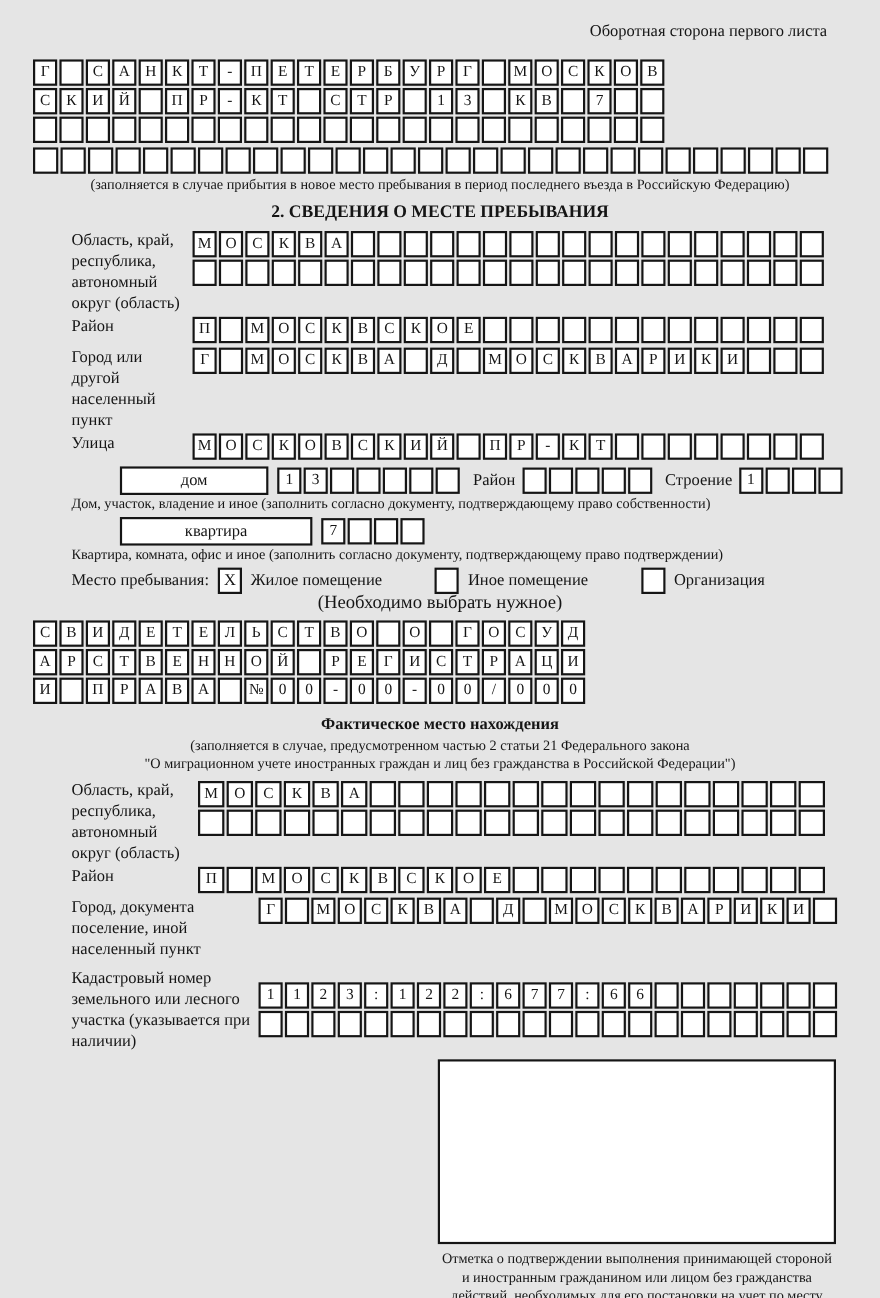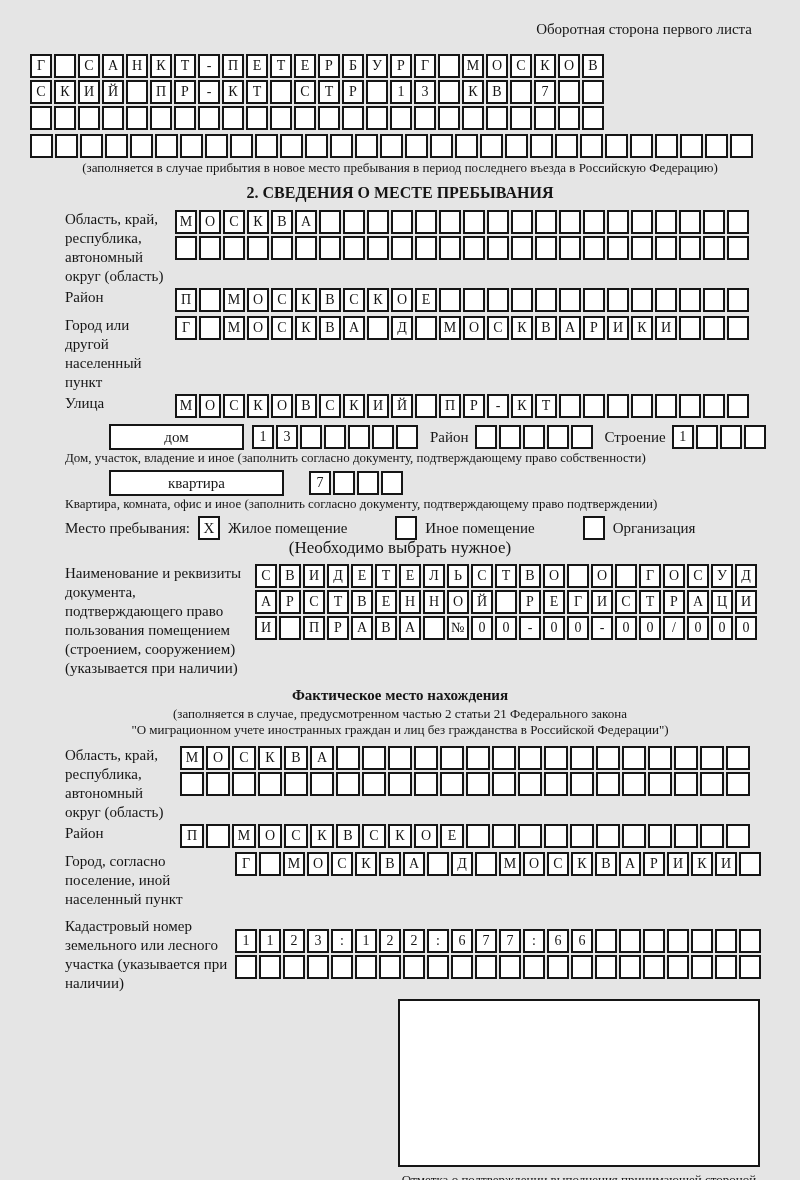--- a/index.html
+++ b/index.html
@@ -42,21 +42,21 @@
   .mt4 { margin-top:8px; } .mt8 { margin-top:8px; } .mt16 { margin-top:16px; } .mt2 { margin-top:2px; }
 
   
   .inline-row { display:flex; align-items:center; margin-left:35px; margin-top:4px;padding-left:44px; }
   .lblbox {
     border:2px solid #151515; height:26px;
     display:flex; align-items:center; justify-content:center;
     font-size:15px; background:#fff; flex:none;
   }
   .lblbox.dom { width:135px; margin-right:8px; }
-  .lblbox.kv  { width:175px; margin-right:25px; }
+  .lblbox.kv  { width:175px; margin-right:8px; }
   .inline-row .cellrow { margin-bottom:0; }
   .small-lbl { font-size:15px; margin:0 6px 0 10px; flex:none; }
 
   
   .mesto { display:flex; align-items:center; margin-left:35px; margin-top:4px; font-size:15px; }
   .cbx {
     flex:none; width:22px; height:24px; border:2px solid #151515;
     display:flex; align-items:center; justify-content:center;
     font-size:15px; background:#fff; margin:0 8px;
   }
@@ -394,21 +394,20 @@
     <div class="gap40"></div>
     <div class="cbx"></div>
     <div class="opt-lbl">Иное помещение</div>
     <div class="gap40"></div>
     <div class="cbx"></div>
     <div class="opt-lbl">Организация</div>
   </div>
   <div class="hint">(Необходимо выбрать нужное)</div>
 
   <div class="field mt4">
-    <div class="lbl w225">Наименование и реквизиты документа, подтверждающего право пользования помещением (строением, сооружением) (указывается при наличии)</div>
     <div class="boxcol">
       <div class="cellrow">
           <span class="cell">С</span>
           <span class="cell">В</span>
           <span class="cell">И</span>
           <span class="cell">Д</span>
           <span class="cell">Е</span>
           <span class="cell">Т</span>
           <span class="cell">Е</span>
           <span class="cell">Л</span>
@@ -557,21 +556,21 @@
           <span class="cell"></span>
           <span class="cell"></span>
           <span class="cell"></span>
           <span class="cell"></span>
           <span class="cell"></span>
         </div>
     </div>
   </div>
 
   <div class="field mt2">
-    <div class="lbl w205">Город, согласно поселение, иной населенный пункт</div>
+    <div class="lbl w205">Город, документа поселение, иной населенный пункт</div>
     <div class="boxcol">
       <div class="cellrow w22n">
           <span class="cell">Г</span>
           <span class="cell"></span>
           <span class="cell">М</span>
           <span class="cell">О</span>
           <span class="cell">С</span>
           <span class="cell">К</span>
           <span class="cell">В</span>
           <span class="cell">А</span>

